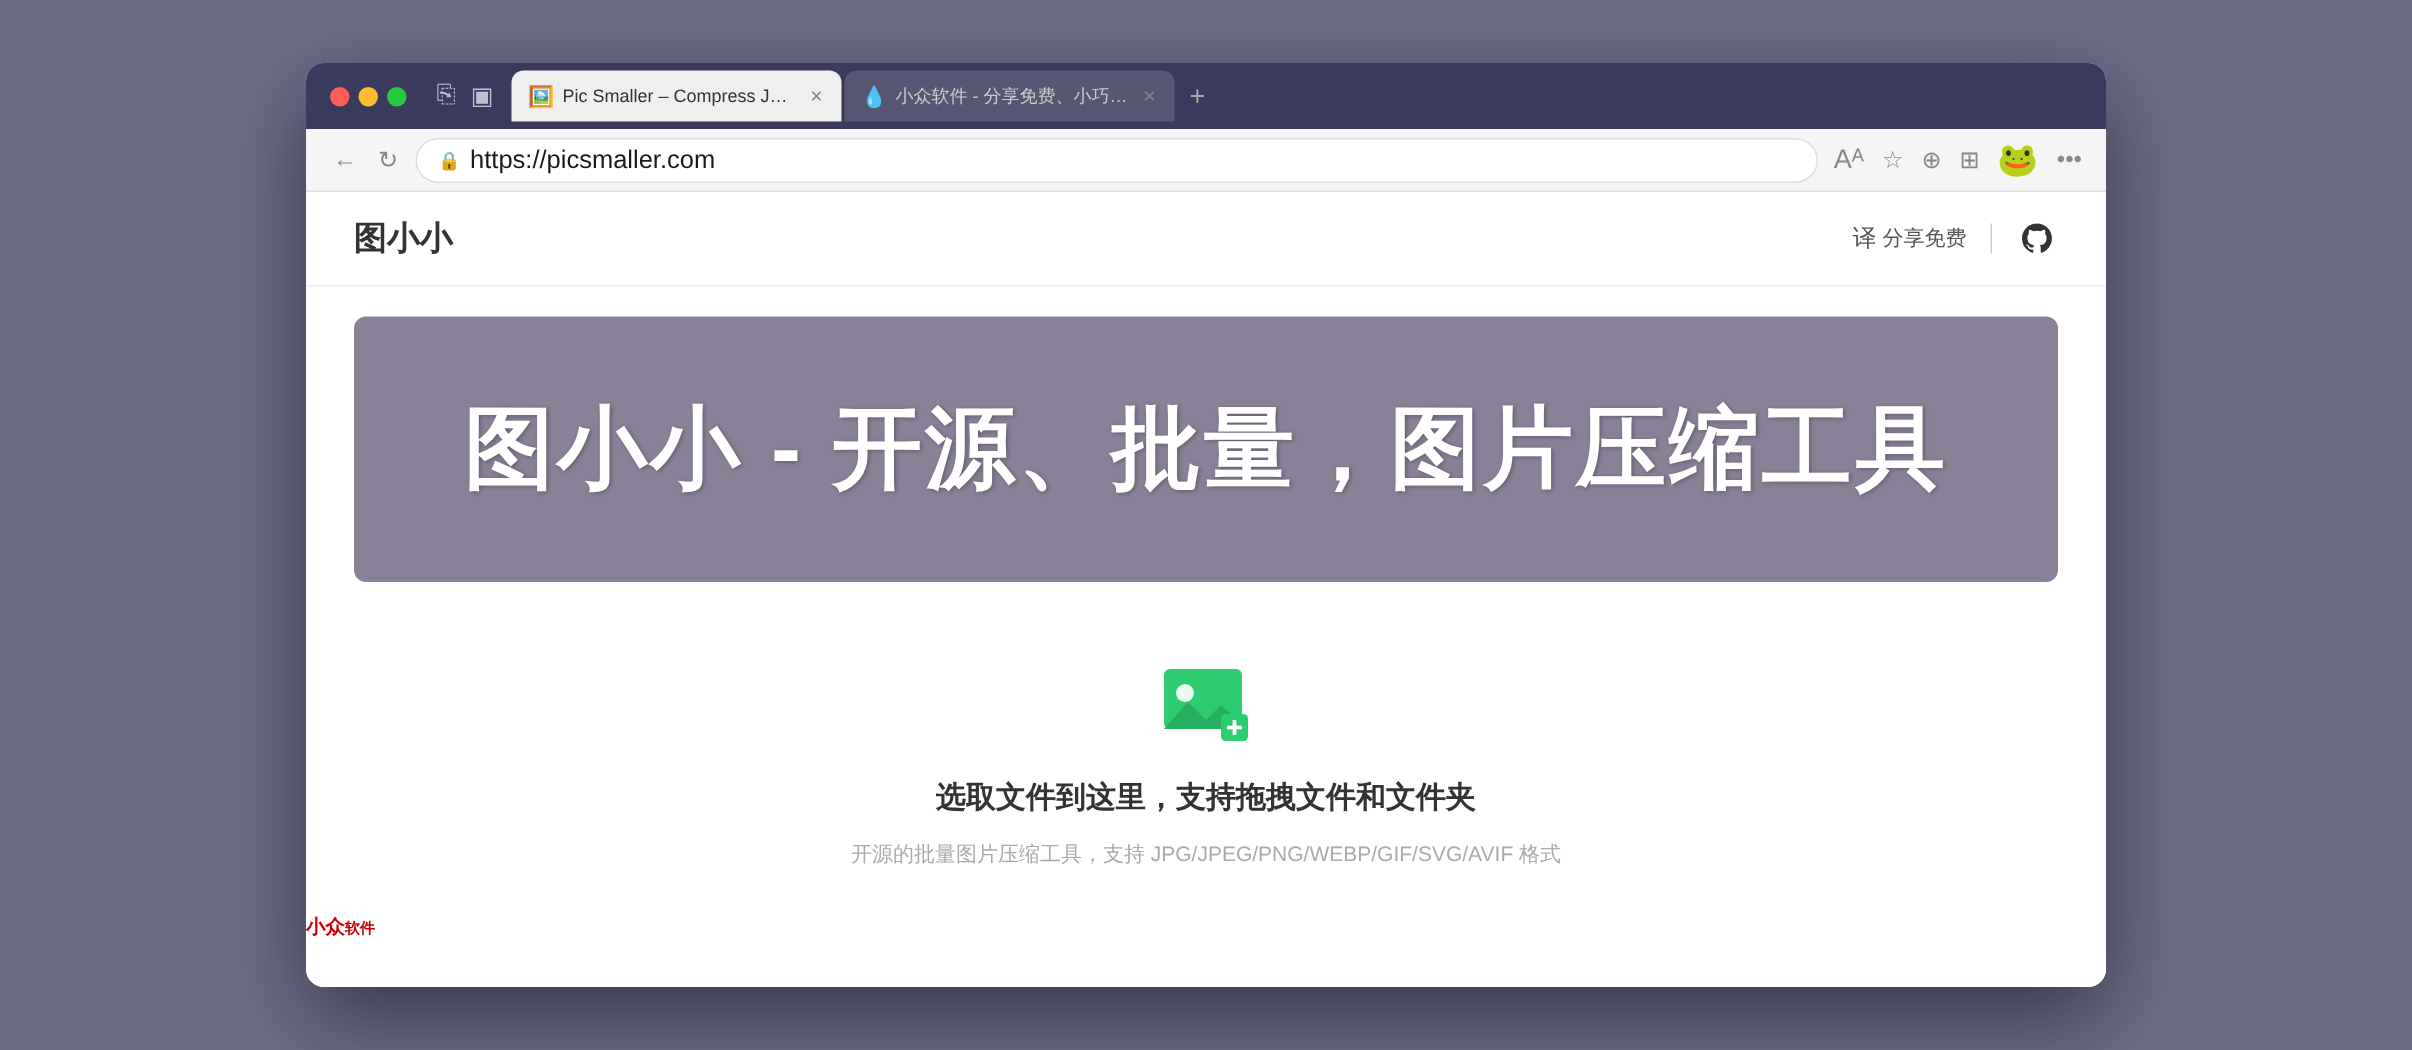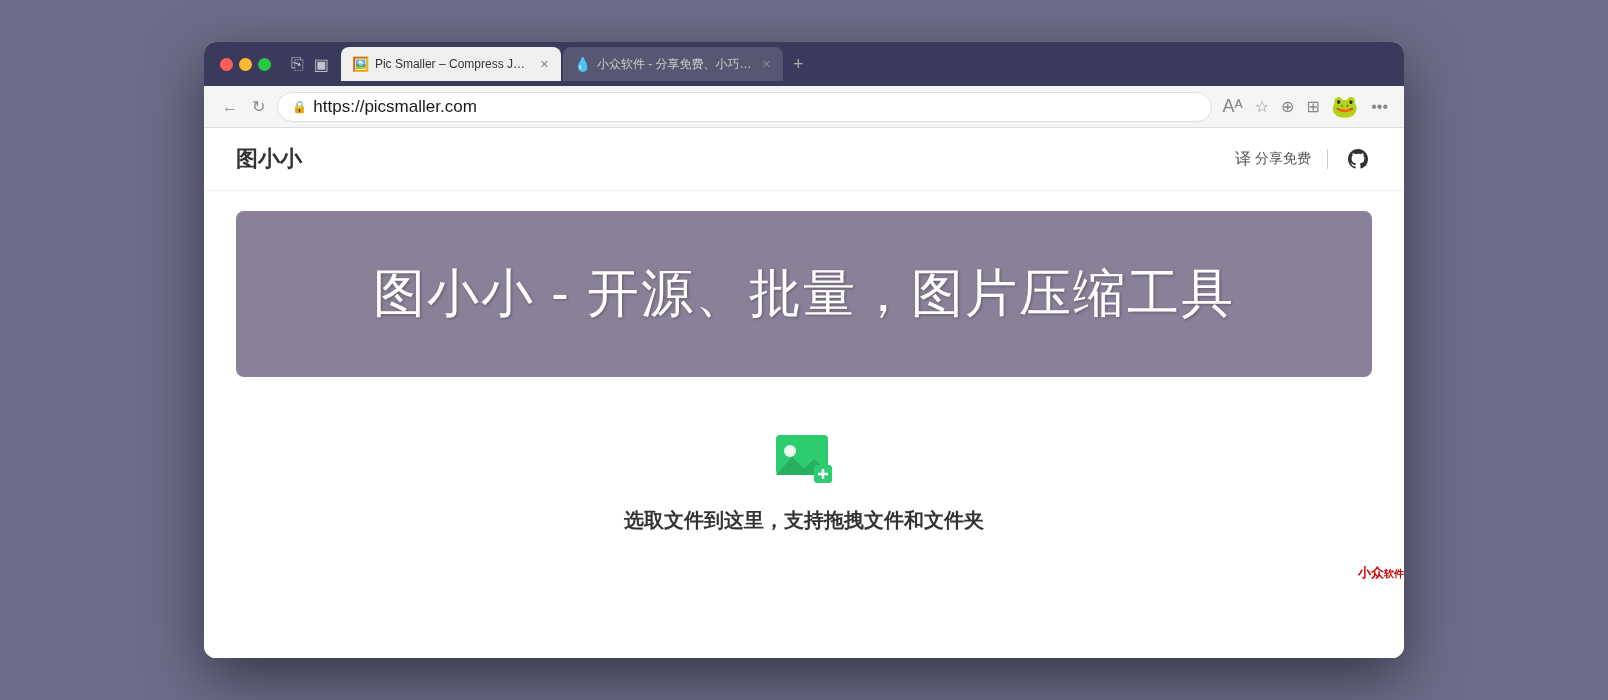--- a/index.html
+++ b/index.html
@@ -231,22 +231,22 @@
     
     .hero-banner {
       background: #8a8098;
       margin: 20px 32px;
       border-radius: 8px;
       padding: 48px 20px;
       text-align: center;
     }
 
     .hero-title {
-      font-size: 52px;
-      font-weight: 400;
+      font-size: 60px;
+      font-weight: 700;
       color: white;
       text-shadow: 1px 1px 3px rgba(0,0,0,0.3);
       font-family: 'PingFang SC', 'Microsoft YaHei', sans-serif;
       letter-spacing: 2px;
     }
 
     
     .upload-section {
       padding: 30px 20px;
       display: flex;
@@ -378,23 +378,24 @@
         <svg class="upload-icon" viewBox="0 0 64 64">
           <rect x="4" y="8" width="52" height="40" rx="4" ry="4" fill="#2ecc71"></rect>
           <circle cx="18" cy="24" r="6" fill="white" opacity="0.9"></circle>
           <polygon points="4,48 20,30 32,42 42,32 60,48" fill="#27ae60"></polygon>
           <rect x="42" y="38" width="18" height="18" rx="3" fill="#2ecc71"></rect>
           <line x1="51" y1="42" x2="51" y2="52" stroke="white" stroke-width="2.5"></line>
           <line x1="46" y1="47" x2="56" y2="47" stroke="white" stroke-width="2.5"></line>
         </svg>
 
         <div class="upload-label">选取文件到这里，支持拖拽文件和文件夹</div>
-      </div>
-
-      <div style="display:flex; justify-content:flex-end; padding: 0 0 12px 0;">
+        <div class="upload-sublabel">开源的批量图片压缩工具，支持 JPG/JPEG/PNG/WEBP/GIF/SVG/AVIF 格式</div>
+      </div>
+
+      <div style="display:flex; padding: 0 12px 12px 0;">
         <span class="watermark" style="position:static; color:#cc0000; font-size:11px;">
           <span style="color:#cc0000; font-weight:bold; font-size:13px;">小众</span><span style="color:#cc0000; font-size:10px;">软件</span>
         </span>
       </div>
 
     </div>
   </div>
 </div>
 
 </body></html>

